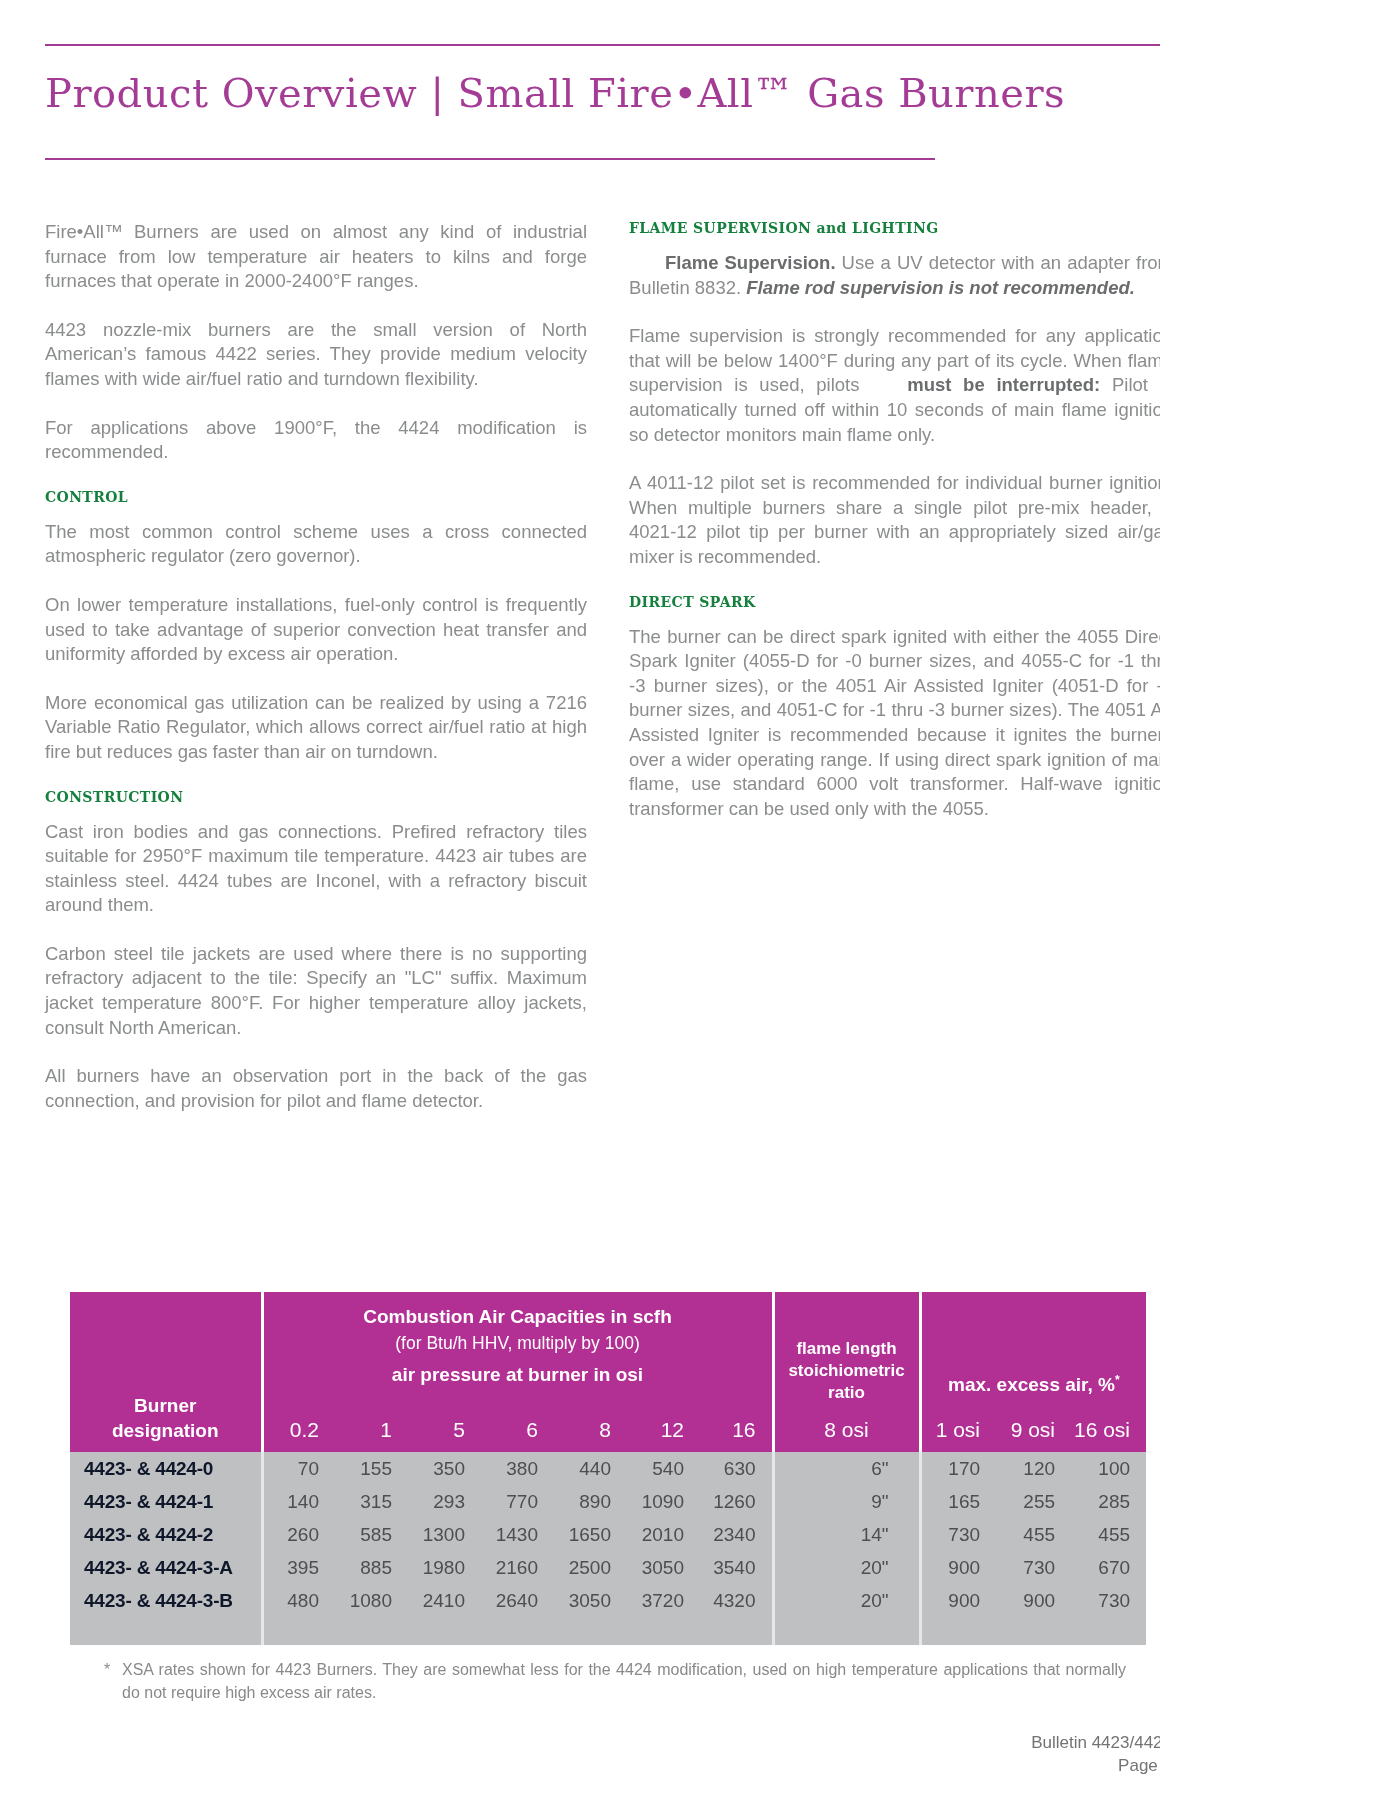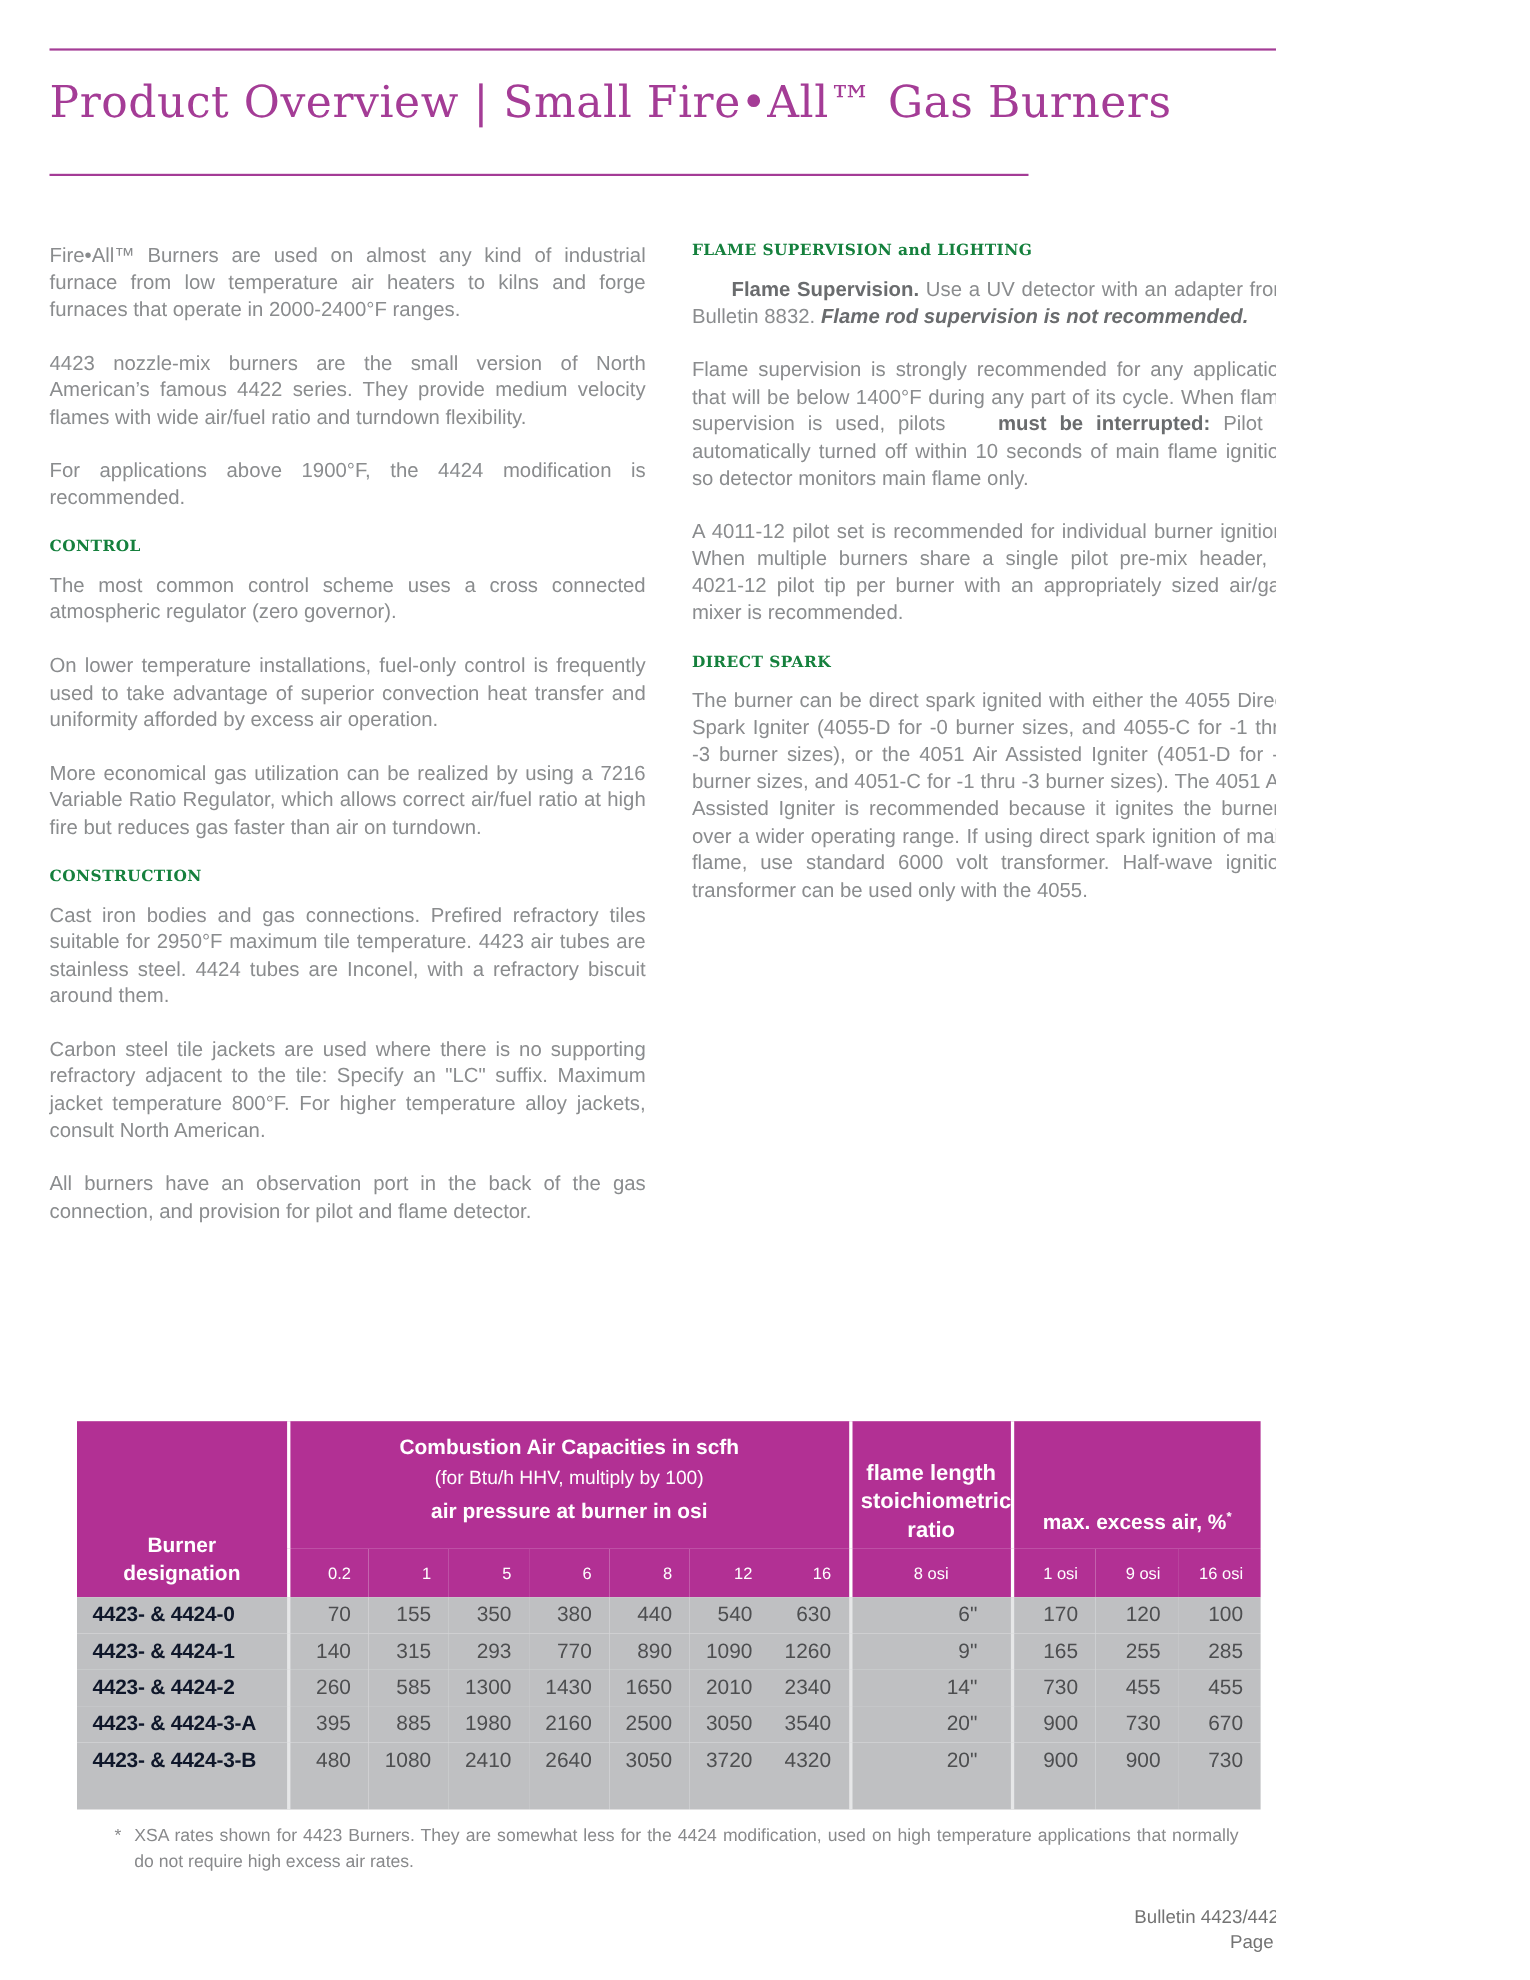--- a/index.html
+++ b/index.html
@@ -43,25 +43,25 @@
   }
   tr.row1 { height:116px; }
   tr.row2 { height:44px; }
   .th-burner { vertical-align:bottom; padding-bottom:8px !important; text-align:center;
                font-weight:bold !important; font-size:19px; line-height:1.35; }
   .th-combustion { vertical-align:top; text-align:center; padding-top:13px !important; line-height:1.3; }
   .th-combustion .b { font-weight:bold; font-size:19px; }
   .th-combustion .r { font-weight:normal; font-size:17.5px; margin-top:2px; }
   .th-combustion .gap { margin-top:9px; }
   .th-flame { vertical-align:bottom; text-align:center; font-weight:bold !important;
-              font-size:20px; line-height:1.3; padding:0 8px 4px 8px !important; }
+              font-size:17px; line-height:1.3; padding:0 8px 4px 8px !important; }
   .th-excess { vertical-align:bottom; text-align:center; font-weight:bold !important;
                font-size:19px; padding-bottom:12px !important; }
   .th-excess sup { font-size:12px; }
-  th.sub { font-weight:bold; font-size:15px; vertical-align:middle; }
+  th.sub { font-weight:bold; font-size:21px; vertical-align:middle; }
   th.sub.num { text-align:right; padding-right:16px !important; }
   th.sub.ctr { text-align:center; }
   
   thead .grp { border-left:3px solid #ffffff; }
   tbody .grp { border-left:3px solid #e6e7e8; }
 
   tbody td {
     background:#bfc0c2; color:#4d4e50; font-size:19px; height:33px;
     vertical-align:middle; padding:0;
   }

